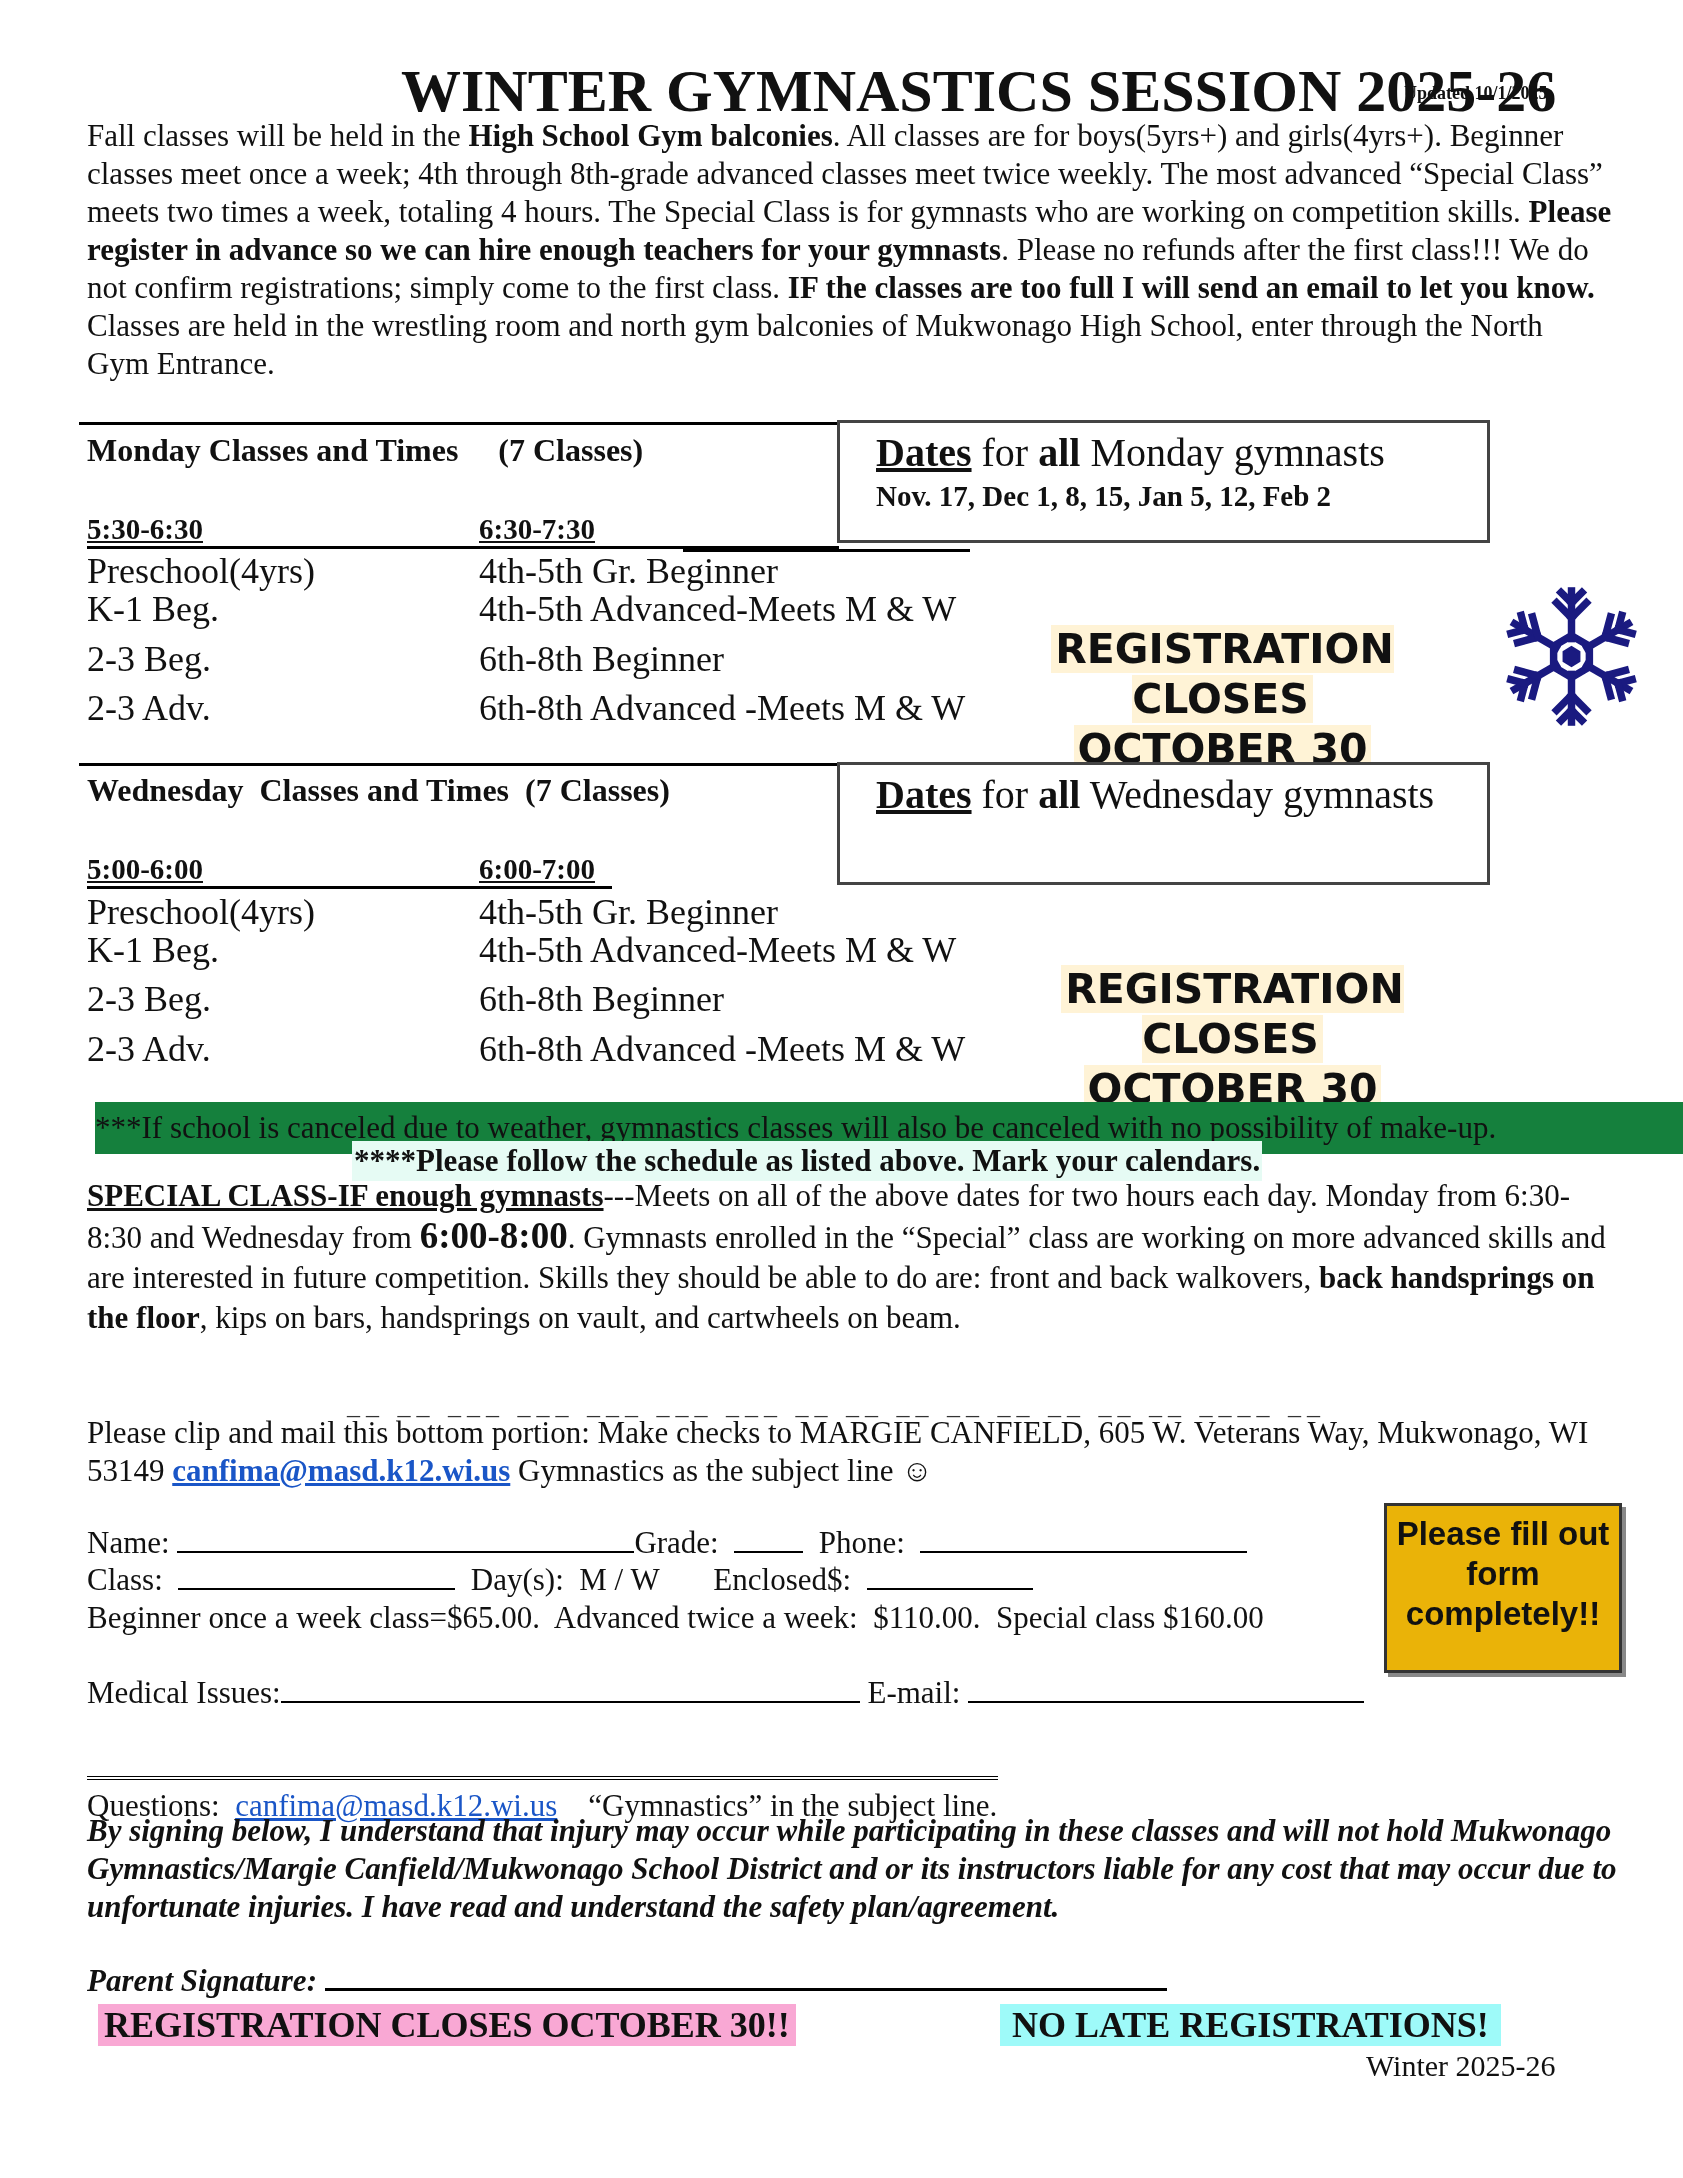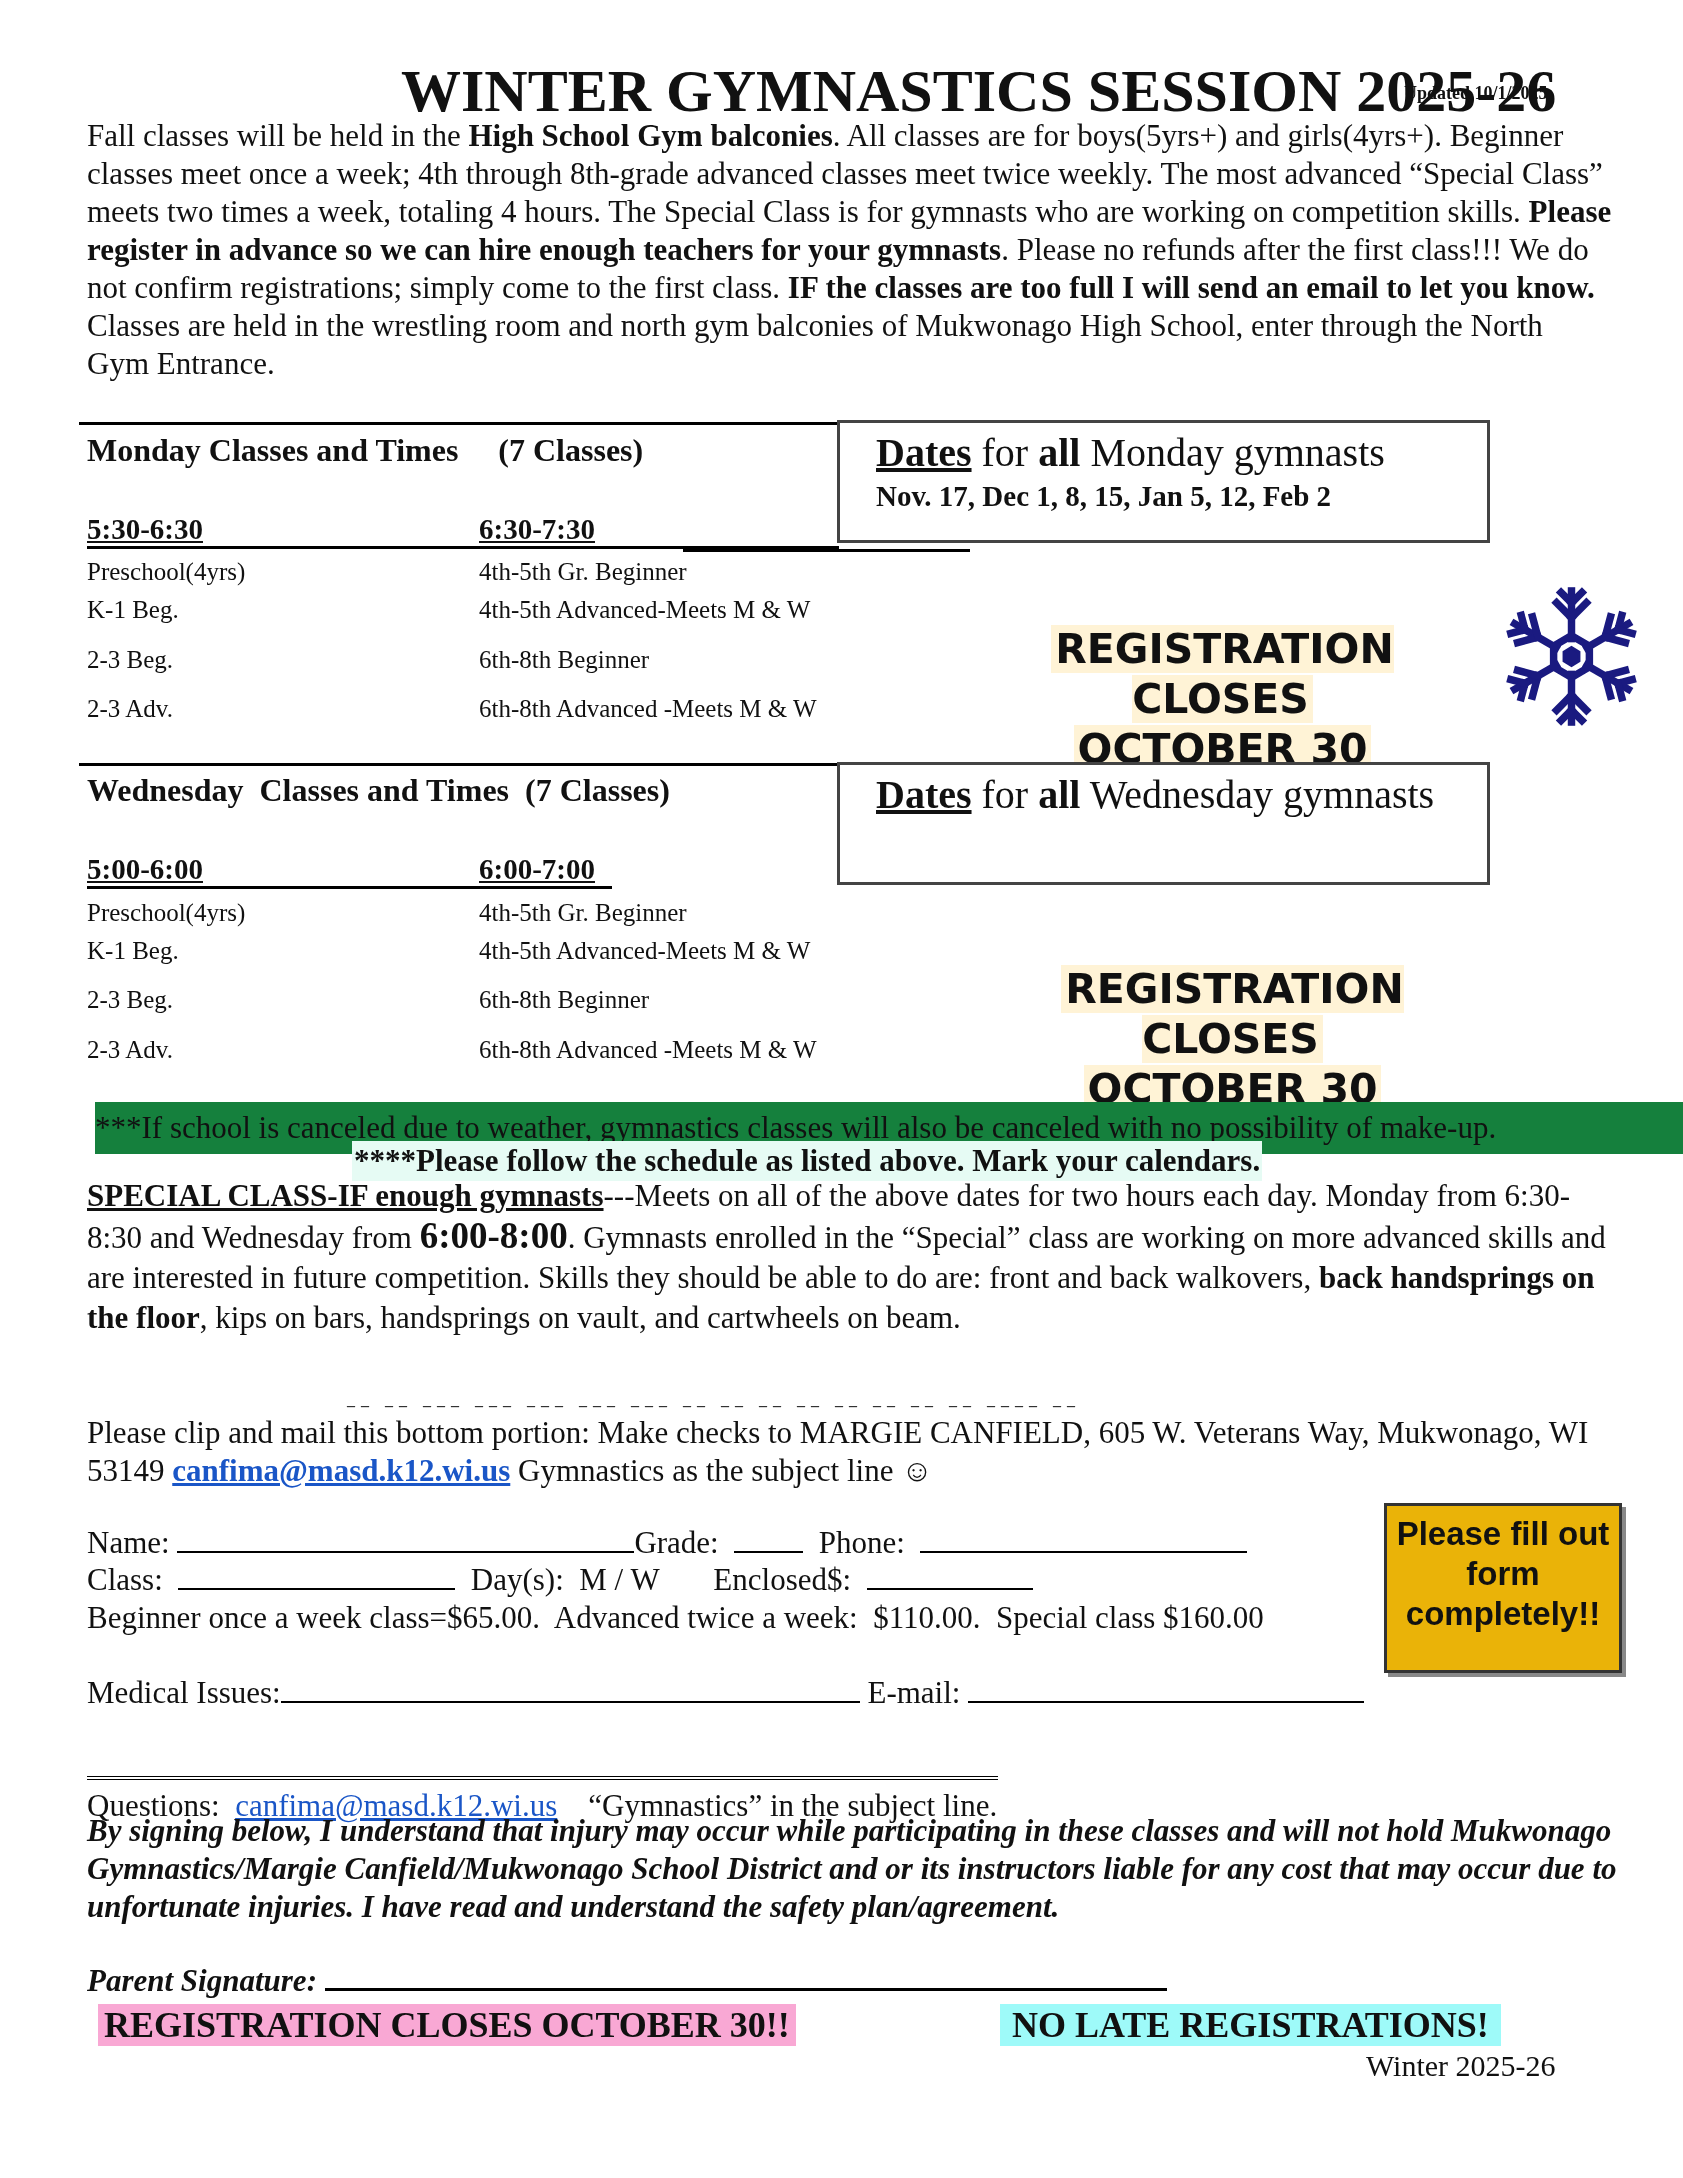--- a/index.html
+++ b/index.html
@@ -9,38 +9,38 @@
   b, .b { font-weight: bold; }
 
   #title { left: 401px; top: 57px; font-size: 60px; font-weight: bold; letter-spacing: 0px; white-space: nowrap; }
   #updated { left: 1404px; top: 83px; font-size: 18px; font-weight: bold; white-space: nowrap; }
 
   #intro { left: 87px; top: 117px; width: 1525px; font-size: 31px; line-height: 38px; }
 
   .hrule { position: absolute; height: 3px; background: #000; }
   .section-head { font-size: 32px; font-weight: bold; white-space: pre; }
   .times { font-size: 29px; font-weight: bold; text-decoration: underline; white-space: nowrap; }
-  .cls { font-size: 25px; white-space: nowrap; margin-top: 8px; }
+  .cls { font-size: 36px; white-space: nowrap; }
 
   .datebox { position: absolute; border: 3px solid #444; background: #fff; box-sizing: border-box; }
   .datebox .dh { position: absolute; left: 36px; top: 6px; font-size: 40px; white-space: nowrap; }
   .datebox .dh u { text-decoration: underline; font-weight: bold; }
   .datebox .dd { position: absolute; left: 36px; top: 57px; font-size: 29px; font-weight: bold; white-space: nowrap; }
 
   .regclose { position: absolute; font-family: "DejaVu Sans", sans-serif; font-weight: bold; font-size: 41px; line-height: 50px; text-align: center; }
   .regclose span { background: #fff3d6; padding: 0 4px; }
 
   #cancel-note { left: 95px; top: 1102px; width: 1681px; font-size: 31px; background: #15803d; white-space: nowrap; padding: 8px 0; }
   #follow-note { left: 352px; top: 1141px; font-size: 31px; font-weight: bold; background: #e6fbf4; white-space: nowrap; padding: 2px 2px; }
 
   #special { left: 87px; top: 1176px; width: 1535px; font-size: 31px; line-height: 40px; }
   #special .big { font-size: 37px; font-weight: bold; }
   #special .ul { text-decoration: underline; font-weight: bold; }
 
-  #dashes { left: 347px; top: 1391px; font-size: 16px; letter-spacing: 6px; white-space: nowrap; color: #333; font-weight: bold; }
+  #dashes { left: 347px; top: 1391px; font-size: 26px; letter-spacing: 6px; white-space: nowrap; color: #333; }
 
   #clip { left: 87px; top: 1414px; width: 1544px; font-size: 31px; line-height: 38px; }
   a.email { color: #1a56c7; text-decoration: underline; }
   a.email.bold { font-weight: bold; }
 
   .formline { position: absolute; left: 87px; font-size: 31px; white-space: pre; margin-top: 12px; }
   .blank { display: inline-block; border-bottom: 2px solid #000; height: 26px; vertical-align: baseline; }
 
   #fillbox { left: 1384px; top: 1503px; width: 238px; height: 170px; border: 3px solid #333; background: #eab308; box-sizing: border-box; box-shadow: 4px 4px 0 #888; text-align: center; font-family: "Liberation Sans", sans-serif; font-weight: bold; font-size: 33px; line-height: 40px; padding-top: 8px; }
 

